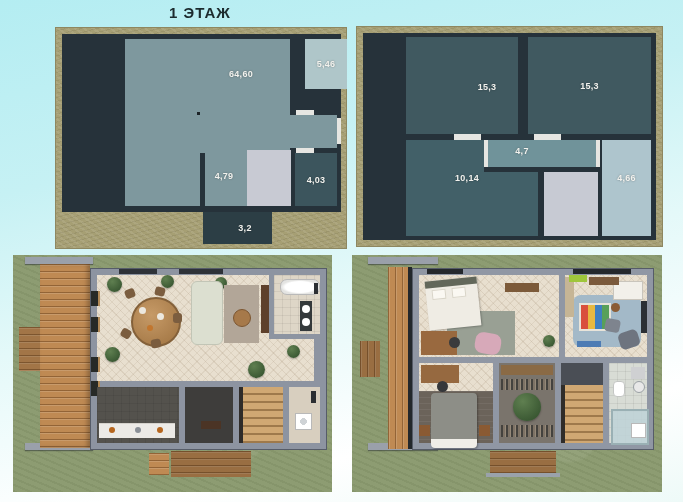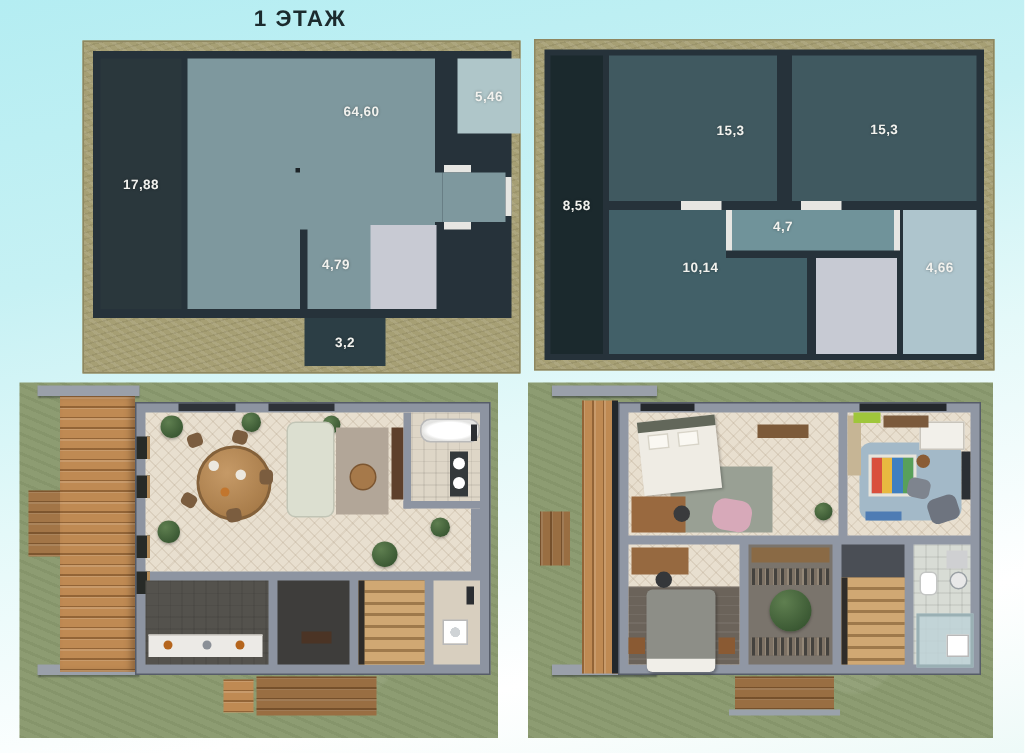--- a/index.html
+++ b/index.html
@@ -42,55 +42,52 @@
 </head>
 <body>
 
 <div class="stage">
 
   <div class="abs title" style="left:55px;top:4px;width:290px;">1 ЭТАЖ</div>
 
   <div class="abs khaki" style="left:55px;top:27px;width:290px;height:220px;">
     <div class="abs walls" style="left:6px;top:6px;width:279px;height:178px;"></div>
 
-    <div class="abs flex" style="left:147px;top:184px;width:54px;height:32px;background:#2c3e45;">
+    <div class="abs flex" style="left:147px;top:184px;width:54px;height:32px;background:#2c3e45;padding-left:15px;">
       <span class="lbl">3,2</span>
     </div>
 
-    <div class="abs flex" style="left:11px;top:11px;width:54px;height:167px;background:#2a373c;">
-      <span class="lbl">17,88</span>
-    </div>
 
     <div class="abs" style="left:69px;top:11px;width:165px;height:167px;background:#7e989e;"></div>
     <div class="abs" style="left:234px;top:87px;width:5px;height:33px;background:#7e989e;"></div>
     <span class="abs lbl" style="left:150px;top:38px;width:70px;height:16px;">64,60</span>
     <div class="abs" style="left:141px;top:84px;width:3px;height:3px;background:#1d2428;"></div>
 
     <div class="abs flex" style="left:239px;top:11px;width:42px;height:50px;background:#afc6c9;margin-left:10px;">
       <span class="lbl">5,46</span>
     </div>
     <div class="abs" style="left:240px;top:82px;width:18px;height:5px;background:#e6e6e2;"></div>
 
     <div class="abs" style="left:239px;top:87px;width:42px;height:33px;background:#7e989e;"></div>
     <div class="abs" style="left:281px;top:90px;width:4px;height:26px;background:#e6e6e2;"></div>
     <div class="abs" style="left:240px;top:120px;width:18px;height:5px;background:#e6e6e2;"></div>
 
+    <div class="abs flex" style="left:239px;top:125px;width:42px;height:53px;background:#3c555d;">
+      <span class="lbl">4,03</span>
+    </div>
 
     <div class="abs" style="left:191px;top:122px;width:44px;height:56px;background:#c8cad3;"></div>
 
     <div class="abs" style="left:144px;top:125px;width:5px;height:53px;background:#26323a;"></div>
     <span class="abs lbl" style="left:146px;top:140px;width:44px;height:16px;">4,79</span>
   </div>
 
   <div class="abs khaki" style="left:356px;top:26px;width:305px;height:219px;">
     <div class="abs walls" style="left:6px;top:6px;width:293px;height:207px;"></div>
 
-    <div class="abs flex" style="left:10px;top:10px;width:35px;height:199px;background:#1b292d;">
-      <span class="lbl">8,58</span>
-    </div>
 
     <div class="abs" style="left:49px;top:10px;width:112px;height:97px;background:#405960;"></div>
     <span class="abs lbl" style="left:110px;top:52px;width:40px;height:16px;">15,3</span>
 
     <div class="abs flex" style="left:171px;top:10px;width:123px;height:97px;background:#405960;">
       <span class="lbl">15,3</span>
     </div>
 
     <div class="abs" style="left:97px;top:107px;width:27px;height:6px;background:#e6e6e2;"></div>
     <div class="abs" style="left:177px;top:107px;width:27px;height:6px;background:#e6e6e2;"></div>

